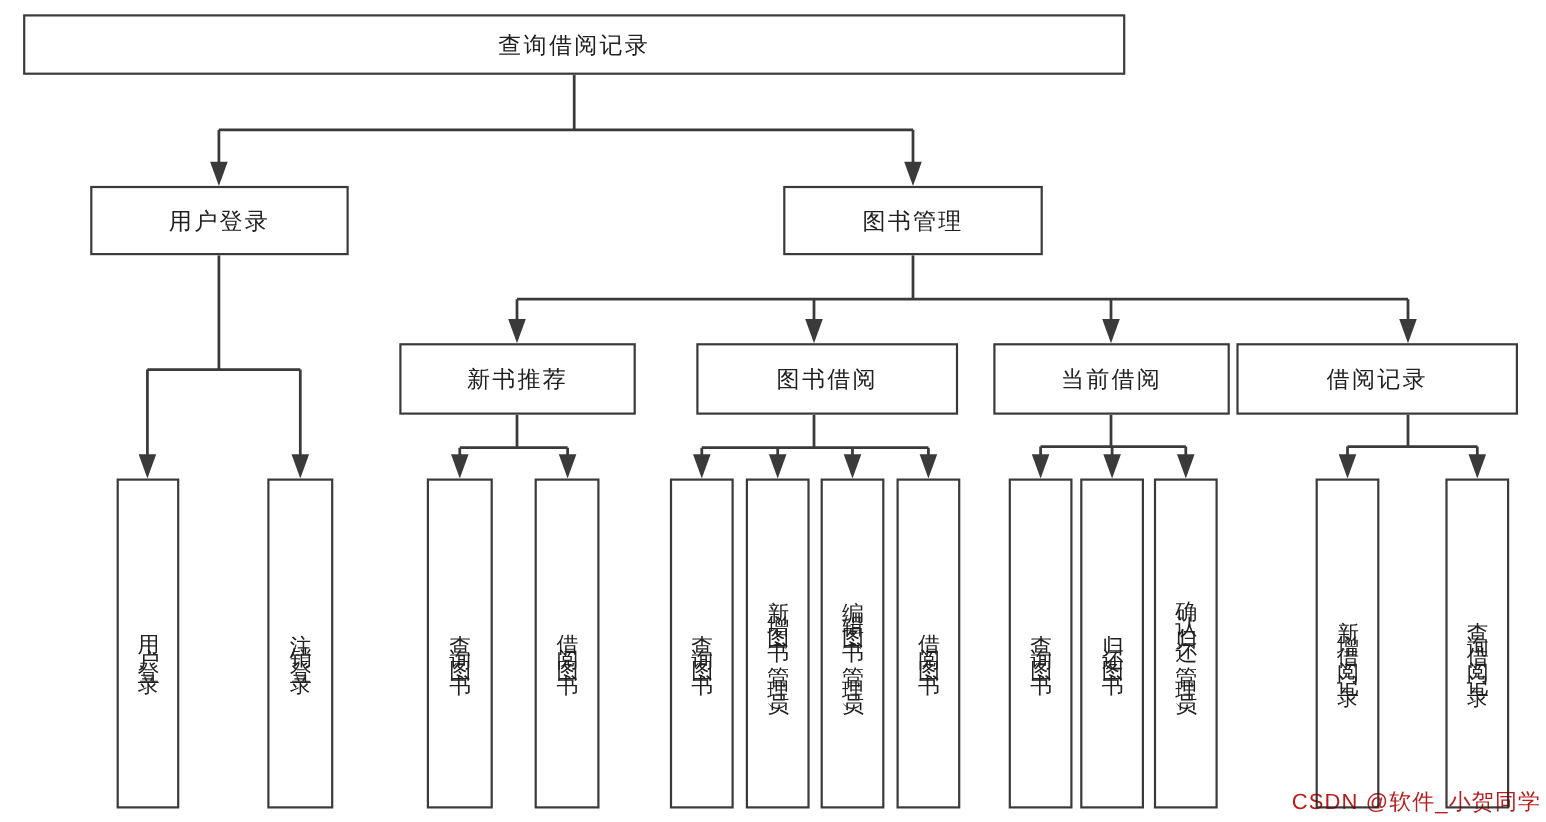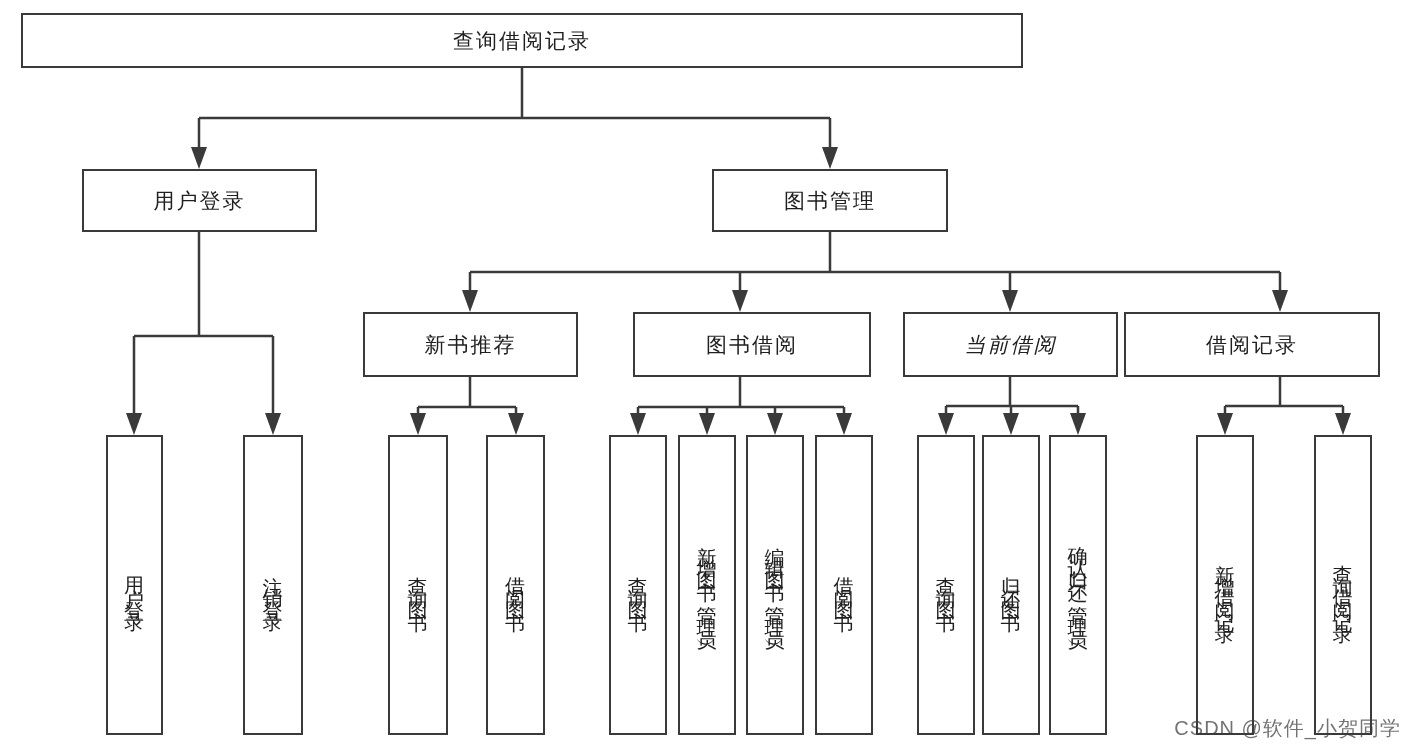--- a/index.html
+++ b/index.html
@@ -49,21 +49,21 @@
   .lvl1 { left: 21px;  top: 13px;  width: 1002px; height: 55px; }
   .lvl2 { top: 169px; height: 63px; }
   .lvl3 { top: 312px; height: 65px; }
   .leaf { top: 435px; height: 300px; }
 
   #node-user-login      { left: 82px;  width: 235px; }
   #node-book-management { left: 712px; width: 236px; align-items: center; }
 
   #node-new-book-recommend { left: 363px;  width: 215px; }
   #node-book-borrow        { left: 633px;  width: 238px; }
-  #node-current-borrow     { left: 903px;  width: 215px; font-style: italic; }
+  #node-current-borrow     { left: 903px;  width: 215px; }
   #node-borrow-records     { left: 1124px; width: 256px; text-align: right; }
 
   #leaf-user-login        { left: 106px;  width: 57px; }
   #leaf-logout-login      { left: 243px;  width: 60px; }
   #leaf-newbook-query     { left: 388px;  width: 60px; }
   #leaf-newbook-borrow    { left: 486px;  width: 59px; }
   #leaf-borrow-query      { left: 609px;  width: 58px; }
   #leaf-borrow-add        { left: 678px;  width: 58px; }
   #leaf-borrow-edit       { left: 746px;  width: 58px; }
   #leaf-borrow-borrow     { left: 815px;  width: 58px; }
@@ -71,21 +71,21 @@
   #leaf-current-return    { left: 982px;  width: 58px; }
   #leaf-current-confirm   { left: 1049px; width: 58px; }
   #leaf-records-add       { left: 1196px; width: 58px; }
   #leaf-records-query     { left: 1314px; width: 58px; }
 
   #watermark {
     position: absolute;
     right: 4px;
     bottom: 5px;
     font-size: 20px;
-    color: #737373;
+    color: #b91c1c;
     letter-spacing: 1px;
     z-index: 5;
     mix-blend-mode: darken;
     white-space: nowrap;
   }
 </style>
 </head>
 <body>
 
 <div id="canvas">

